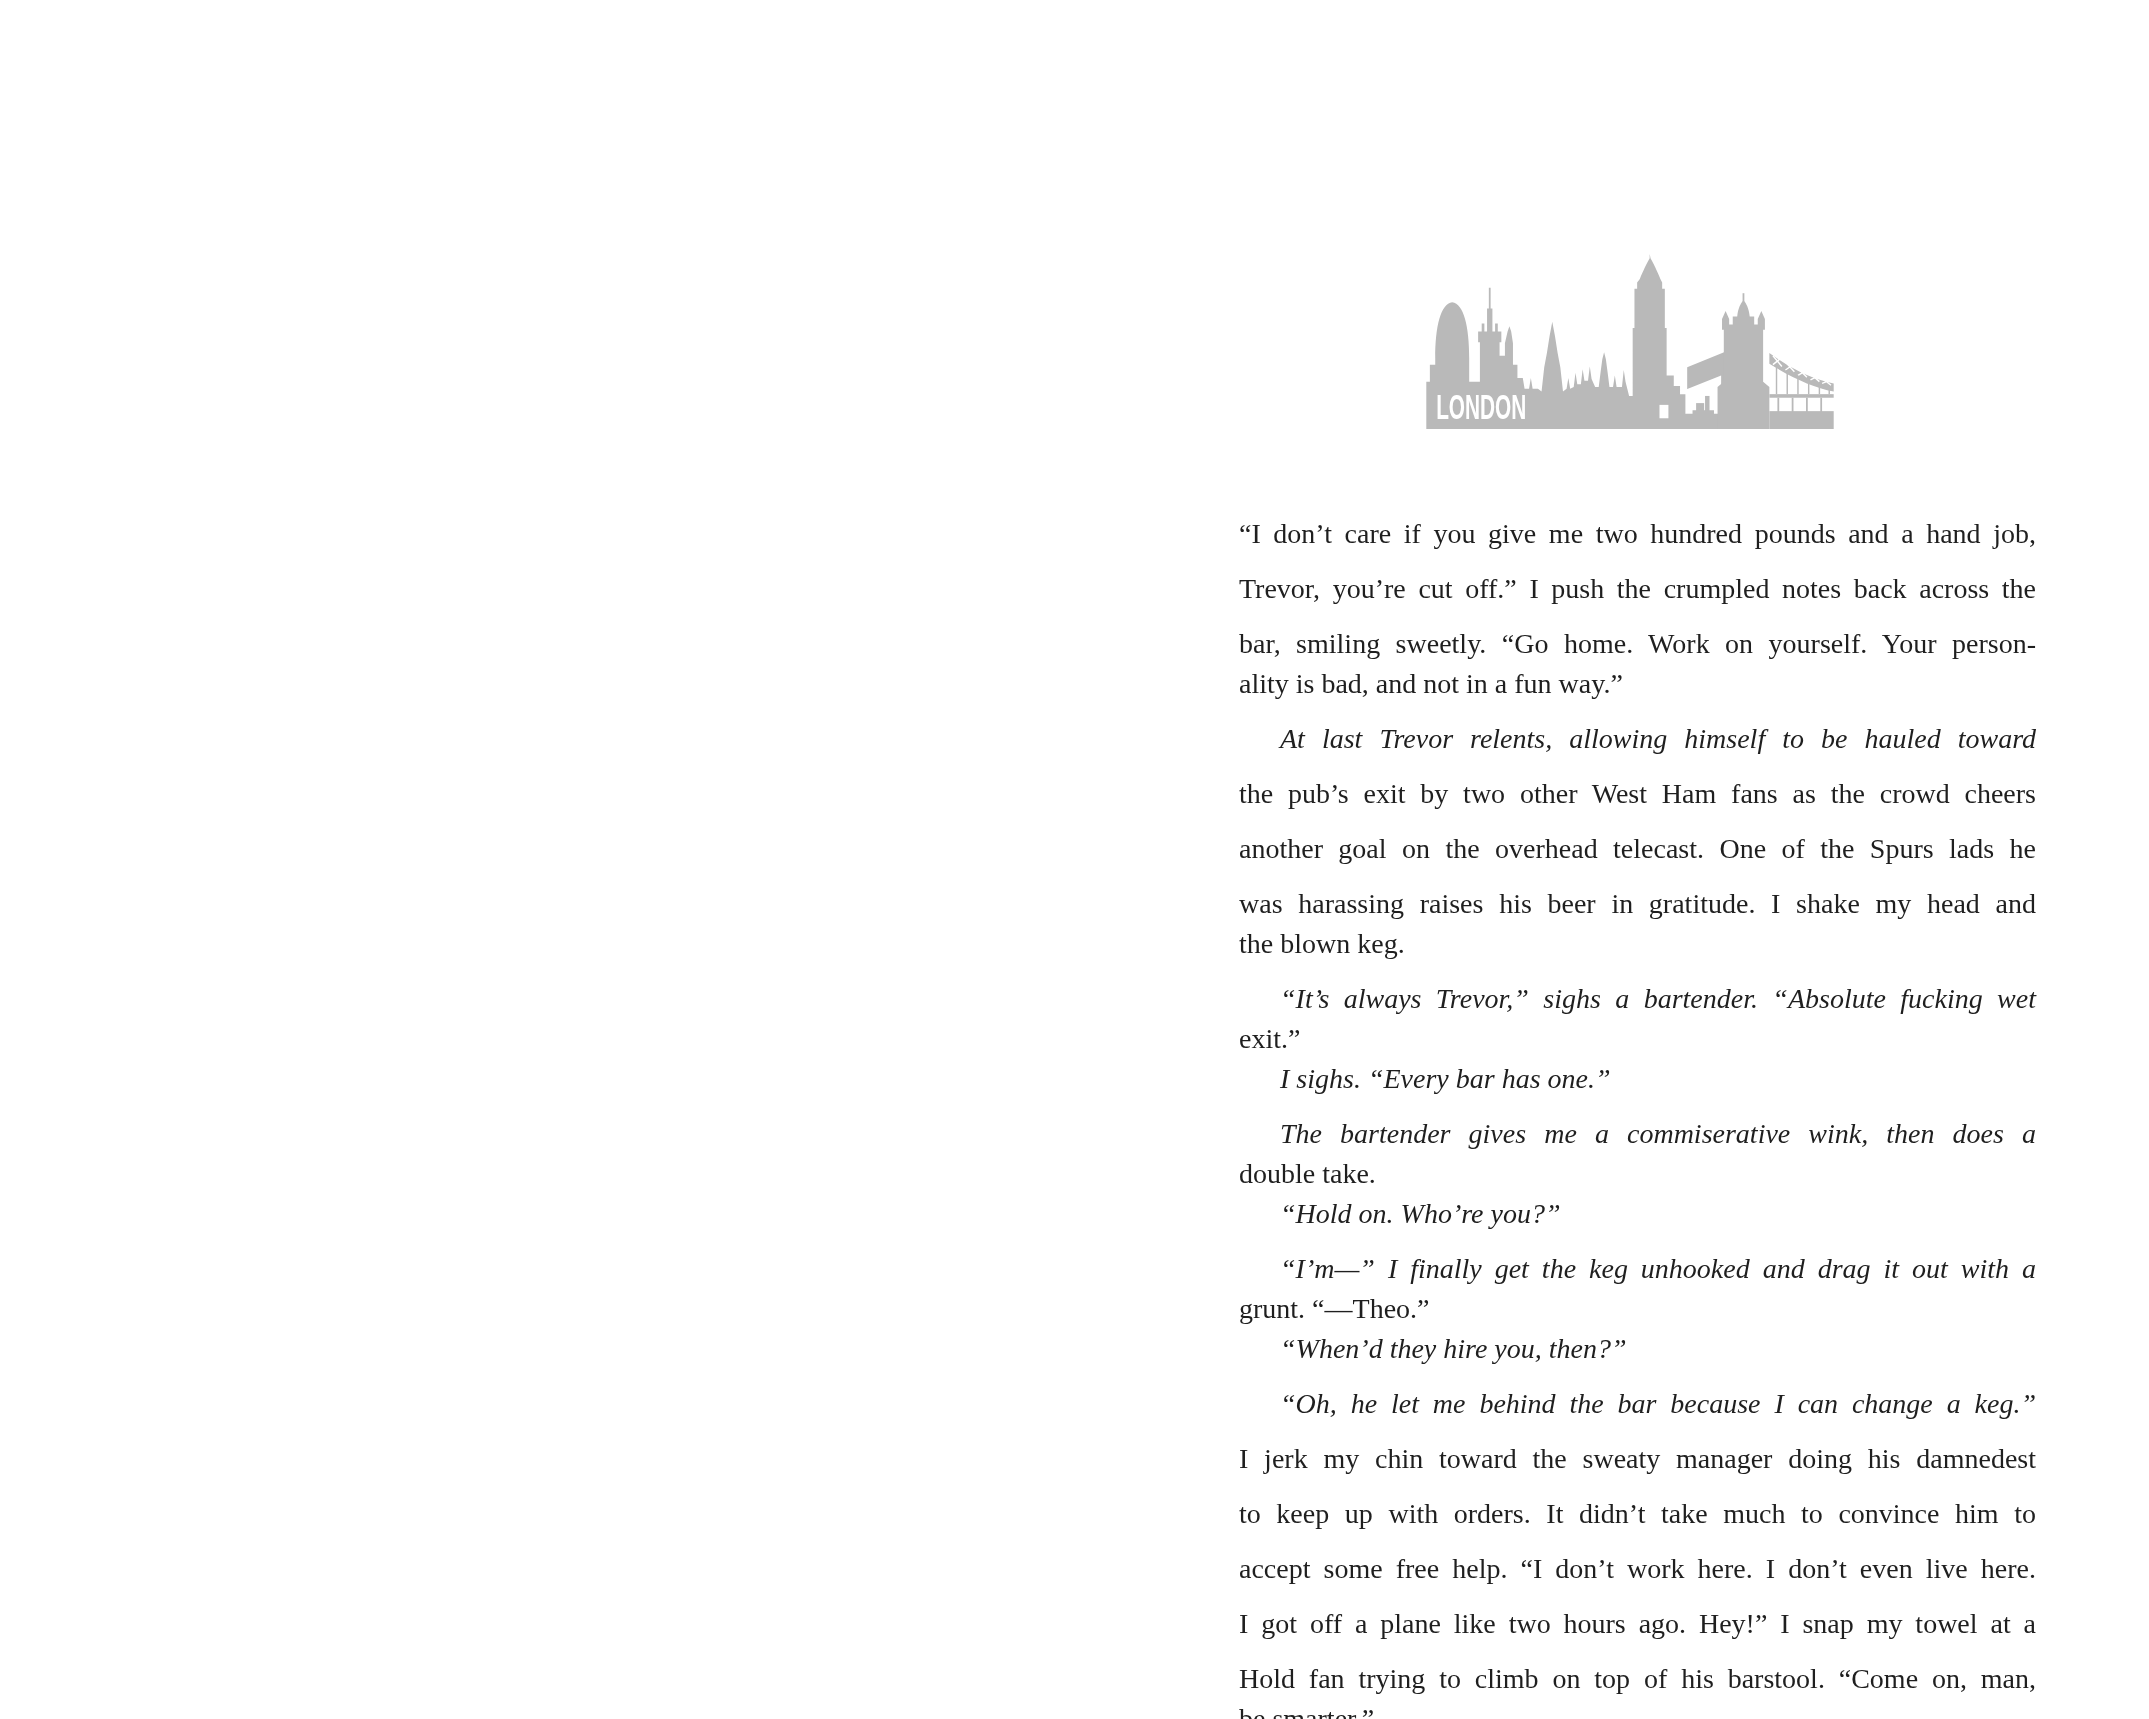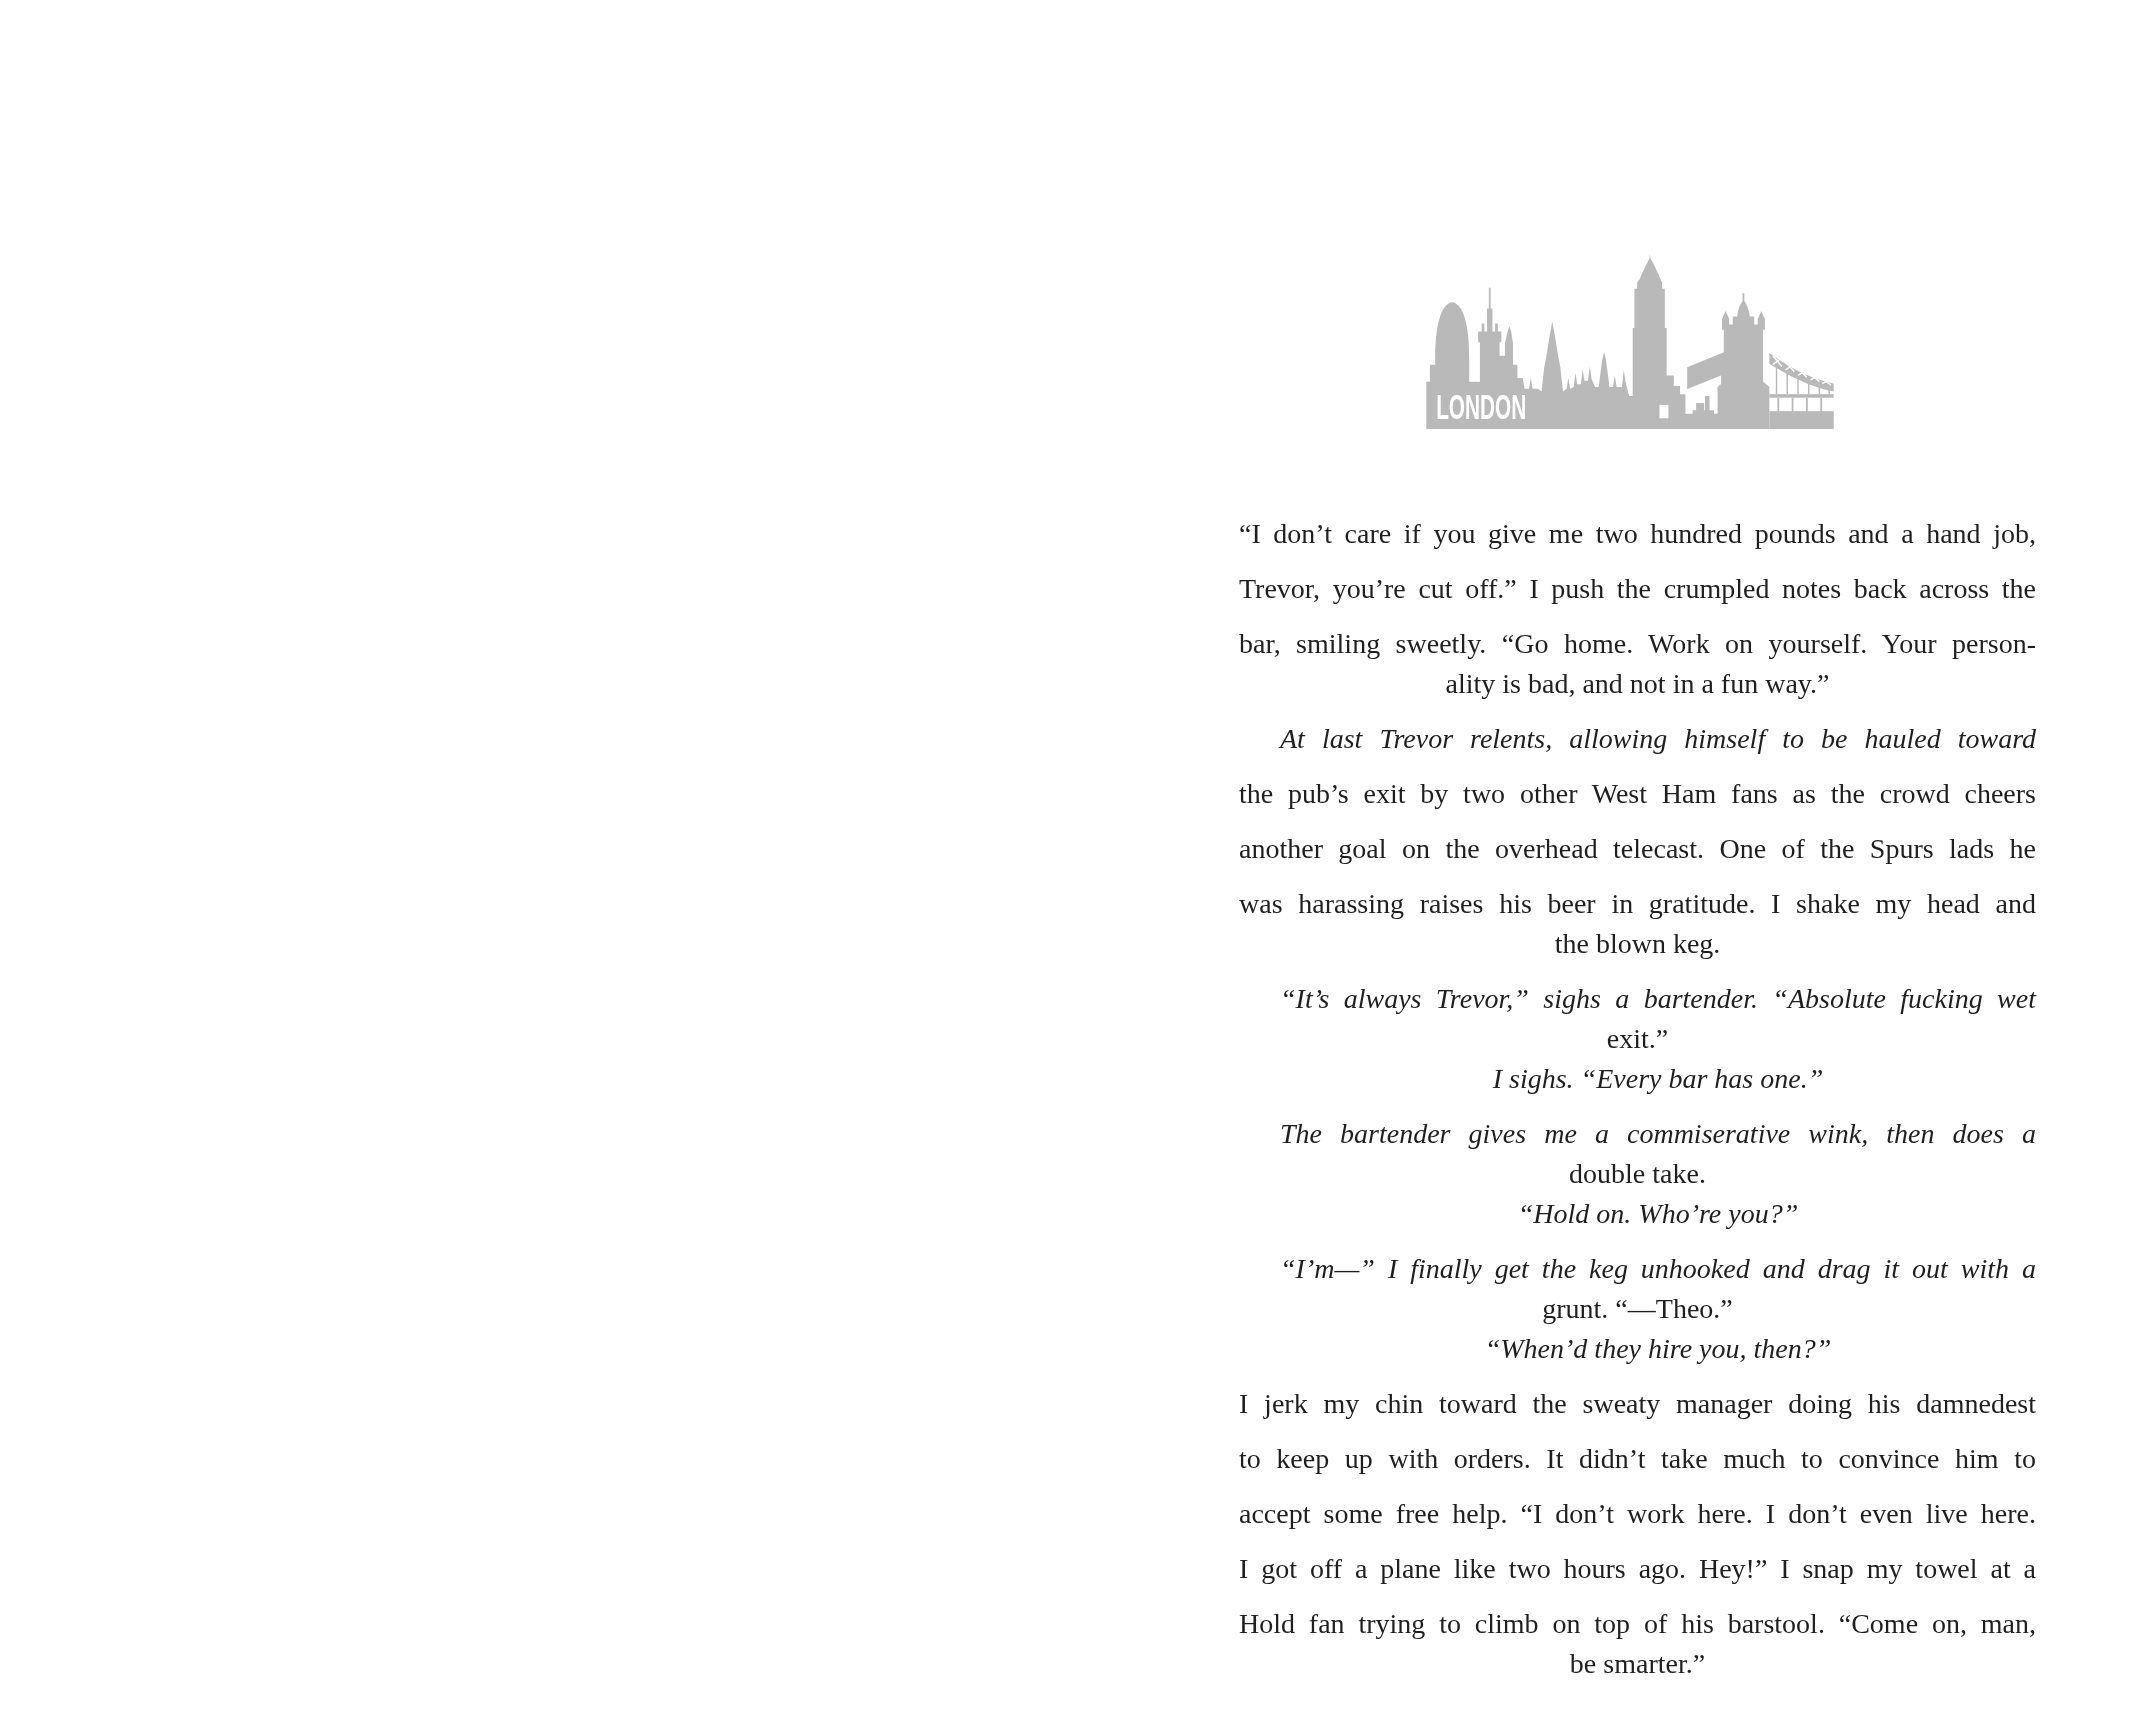--- a/index.html
+++ b/index.html
@@ -24,21 +24,21 @@
     top: 499px;
     width: 797px;
     font-size: 28px;
     color: #1f1f1f;
     text-rendering: optimizeLegibility;
   }
   .line {
     height: 40px;
     line-height: 40px;
     white-space: nowrap;
-    text-align: center;
+    text-align: left;
   }
   .line.j {
     text-align: justify;
     text-align-last: justify;
     text-justify: inter-word;
     margin-top: 15px;
   }
   .line.ind { text-indent: 41px; font-style: italic; }
 </style>
 </head>
@@ -130,20 +130,21 @@
       <div class="line">the blown keg.</div>
       <div class="line j ind">“It’s always Trevor,” sighs a bartender. “Absolute fucking wet</div>
       <div class="line">exit.”</div>
       <div class="line ind">I sighs. “Every bar has one.”</div>
       <div class="line j ind">The bartender gives me a commiserative wink, then does a</div>
       <div class="line">double take.</div>
       <div class="line ind">“Hold on. Who’re you?”</div>
       <div class="line j ind">“I’m—” I finally get the keg unhooked and drag it out with a</div>
       <div class="line">grunt. “—Theo.”</div>
       <div class="line ind">“When’d they hire you, then?”</div>
+      <div class="line j ind">“Oh, he let me behind the bar because I can change a keg.”</div>
       <div class="line j">I jerk my chin toward the sweaty manager doing his damnedest</div>
       <div class="line j">to keep up with orders. It didn’t take much to convince him to</div>
       <div class="line j">accept some free help. “I don’t work here. I don’t even live here.</div>
       <div class="line j">I got off a plane like two hours ago. Hey!” I snap my towel at a</div>
       <div class="line j">Hold fan trying to climb on top of his barstool. “Come on, man,</div>
       <div class="line">be smarter.”</div>
     </div>
 
 </div>
 

